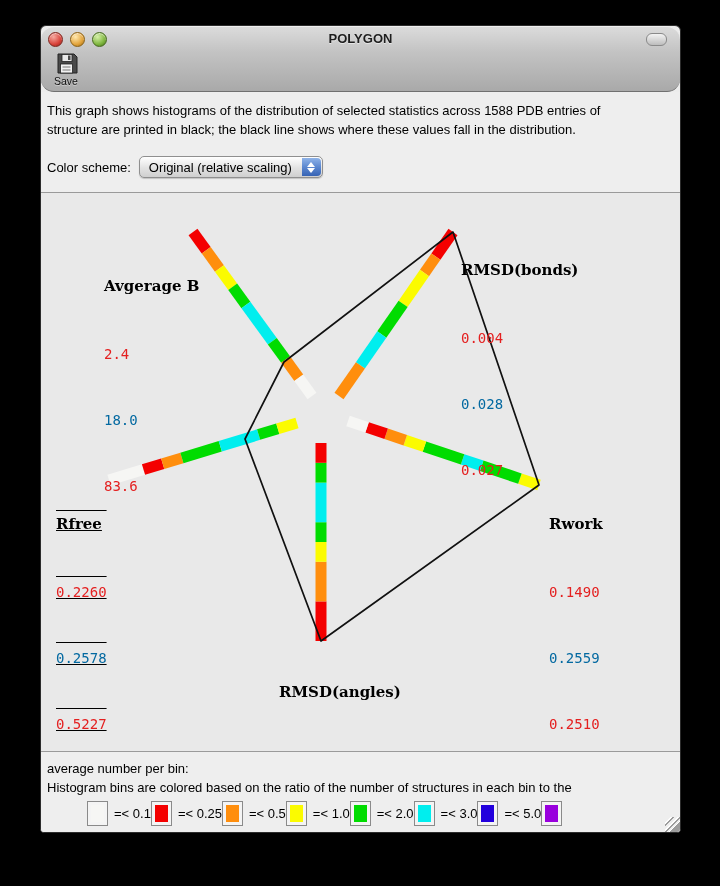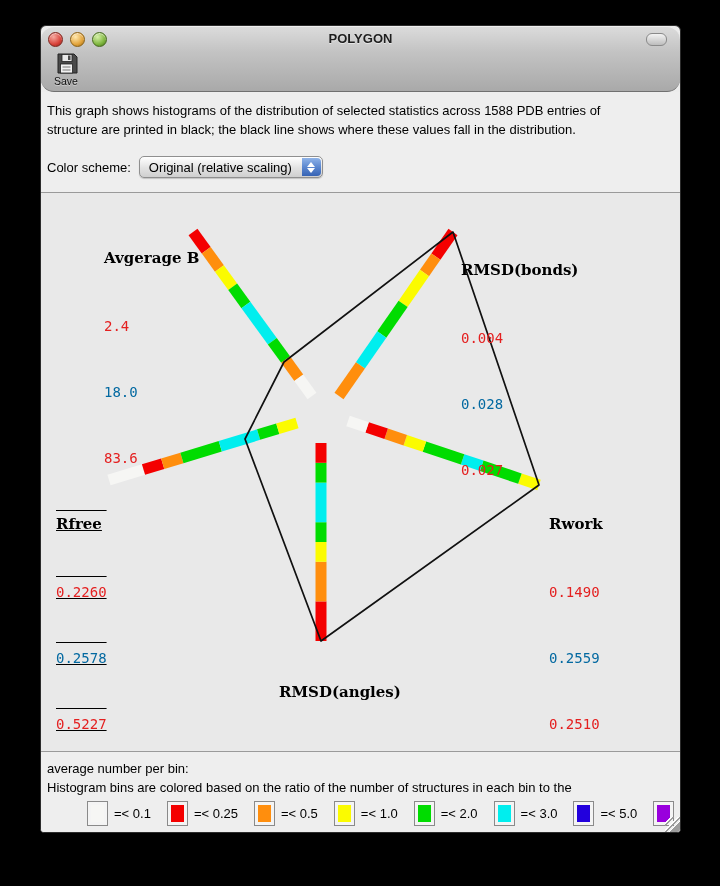--- a/index.html
+++ b/index.html
@@ -67,29 +67,29 @@
   
   .plot-panel{flex:0 0 558px;position:relative;background:#e9e9e9;border-bottom:1px solid #9a9a9a;}
   .plot-panel svg{position:absolute;left:0;top:0;}
   .axis-block{position:absolute;font-family:"DejaVu Sans Mono","Liberation Mono",monospace;font-size:14px;line-height:22px;white-space:pre;}
   .axis-name{
     font-family:"DejaVu Serif","Liberation Serif",serif;font-weight:bold;font-size:15px;
     line-height:18px;color:#000;margin-bottom:4px;
   }
   .val-red{color:#e42020;}
   .val-black{color:#0369a1;}
-  .ax-avgb{left:63px;top:12px;}
+  .ax-avgb{left:63px;top:40px;}
   .ax-bonds{left:420px;top:24px;}
   .ax-rfree{left:15px;top:278px;text-decoration:underline;}
   .ax-rwork{left:508px;top:278px;}
   .ax-angles{left:238px;top:446px;}
   
   .footer-panel{flex:1 1 auto;background:#eeeeee;padding:7px 0 0 6px;box-sizing:border-box;position:relative;}
   .footer-line{font-size:13px;line-height:19px;color:#000;}
-  .legend{position:absolute;left:6px;top:49px;display:flex;align-items:center;gap:16px;padding-left:40px;}
+  .legend{position:absolute;left:6px;top:49px;display:flex;align-items:center;gap:0;padding-left:40px;}
   .legend-item{display:flex;align-items:center;gap:6px;}
   .legend-box{
     width:21px;height:25px;border:1px solid #8a8a8a;background:#f4f4f4;
     display:flex;align-items:center;justify-content:center;box-sizing:border-box;
   }
   .legend-swatch{width:13px;height:17px;}
   .legend-label{font-size:13px;color:#000;white-space:nowrap;}
   .resize-grip{
     position:absolute;right:0;bottom:0;width:15px;height:15px;
     background:

